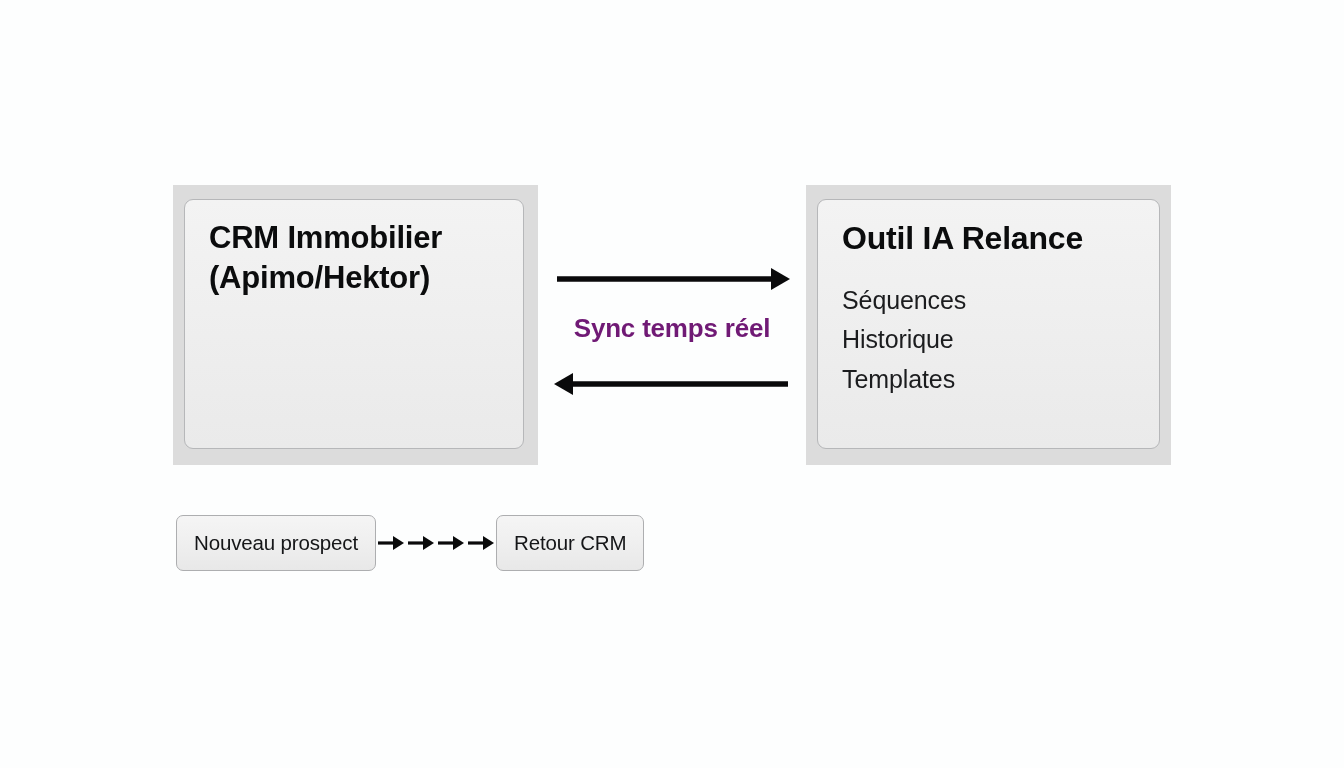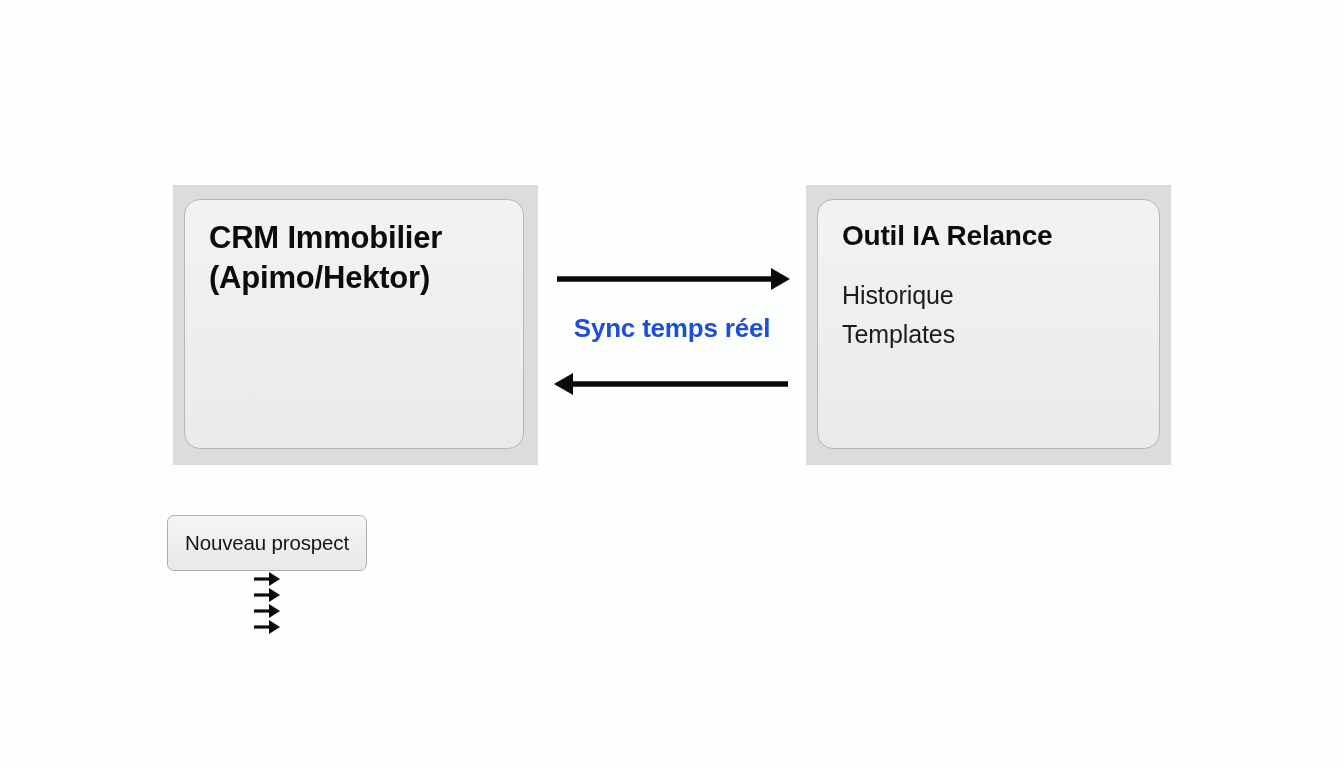--- a/index.html
+++ b/index.html
@@ -30,37 +30,37 @@
   }
   .panel.left  { left: 173px; top: 185px; width: 365px; height: 280px; }
   .panel.right { left: 806px; top: 185px; width: 365px; height: 280px; }
 
   
   .card {
     position: absolute;
     box-sizing: border-box;
     background: linear-gradient(180deg, #f3f3f3 0%, #eeeeee 55%, #eaeaea 100%);
     border: 1.4px solid #b6b7b9;
-    border-radius: 16px;
+    border-radius: 9px;
     padding: 18px 24px 16px 24px;
   }
   .card.left  { left: 184px; top: 199px; width: 340px; height: 250px; }
   .card.right { left: 817px; top: 199px; width: 343px; height: 250px; }
 
   .card-title {
     font-size: 31px;
     font-weight: bold;
     line-height: 1.28;
     letter-spacing: -0.2px;
     margin: 0 0 4px 0;
     color: #0b0c0d;
     white-space: pre-line;
   }
   .card.right .card-title {
-    font-size: 28px;
+    font-size: 32px;
     margin-bottom: 22px;
   }
 
   .card-list {
     list-style: none;
     margin: 0;
     padding: 0;
   }
   .card-list li {
     font-size: 25px;
@@ -74,32 +74,30 @@
   .sync-svg { display: block; }
 
   .sync-label {
     position: absolute;
     left: 552px;
     top: 313px;
     width: 240px;
     text-align: center;
     font-size: 26px;
     font-weight: bold;
-    color: #1d4ed8;
+    color: #701a75;
     letter-spacing: -0.2px;
   }
 
   
   .flow {
     position: absolute;
-    left: 167px;
+    left: 176px;
     top: 515px;
     display: flex;
-    align-items: center;
-    flex-direction: column;
   }
   .flow-node {
     box-sizing: border-box;
     background: linear-gradient(180deg, #f5f5f5 0%, #efefef 50%, #e8e8e8 100%);
     border: 1.3px solid #adaeb0;
     border-radius: 7px;
     height: 56px;
     display: flex;
     align-items: center;
     justify-content: center;
@@ -124,20 +122,21 @@
 
   <div class="panel left"></div>
   <div class="card left">
     <div class="card-title">CRM Immobilier (Apimo/Hektor)</div>
   </div>
 
   <div class="panel right"></div>
   <div class="card right">
     <div class="card-title">Outil IA Relance</div>
     <ul class="card-list">
+      <li>Séquences</li>
       <li>Historique</li>
       <li>Templates</li>
     </ul>
   </div>
 
   <div class="sync-group">
     <svg class="sync-svg" width="240" height="140" viewBox="0 0 240 140">
 
       <g>
         <line x1="5" y1="21" x2="219" y2="21" stroke="#0a0a0b" stroke-width="5.5"></line>
@@ -182,16 +181,19 @@
     </div>
 
 
     <div class="flow-arrow">
       <svg width="26" height="16" viewBox="0 0 26 16">
         <line x1="0" y1="8" x2="16" y2="8" stroke="#0a0a0b" stroke-width="3.2"></line>
         <polygon points="15,1 26,8 15,15" fill="#0a0a0b"></polygon>
       </svg>
     </div>
 
+    <div class="flow-node">
+      <span>Retour CRM</span>
+    </div>
 
   </div>
 
 </div>
 
 </body></html>

